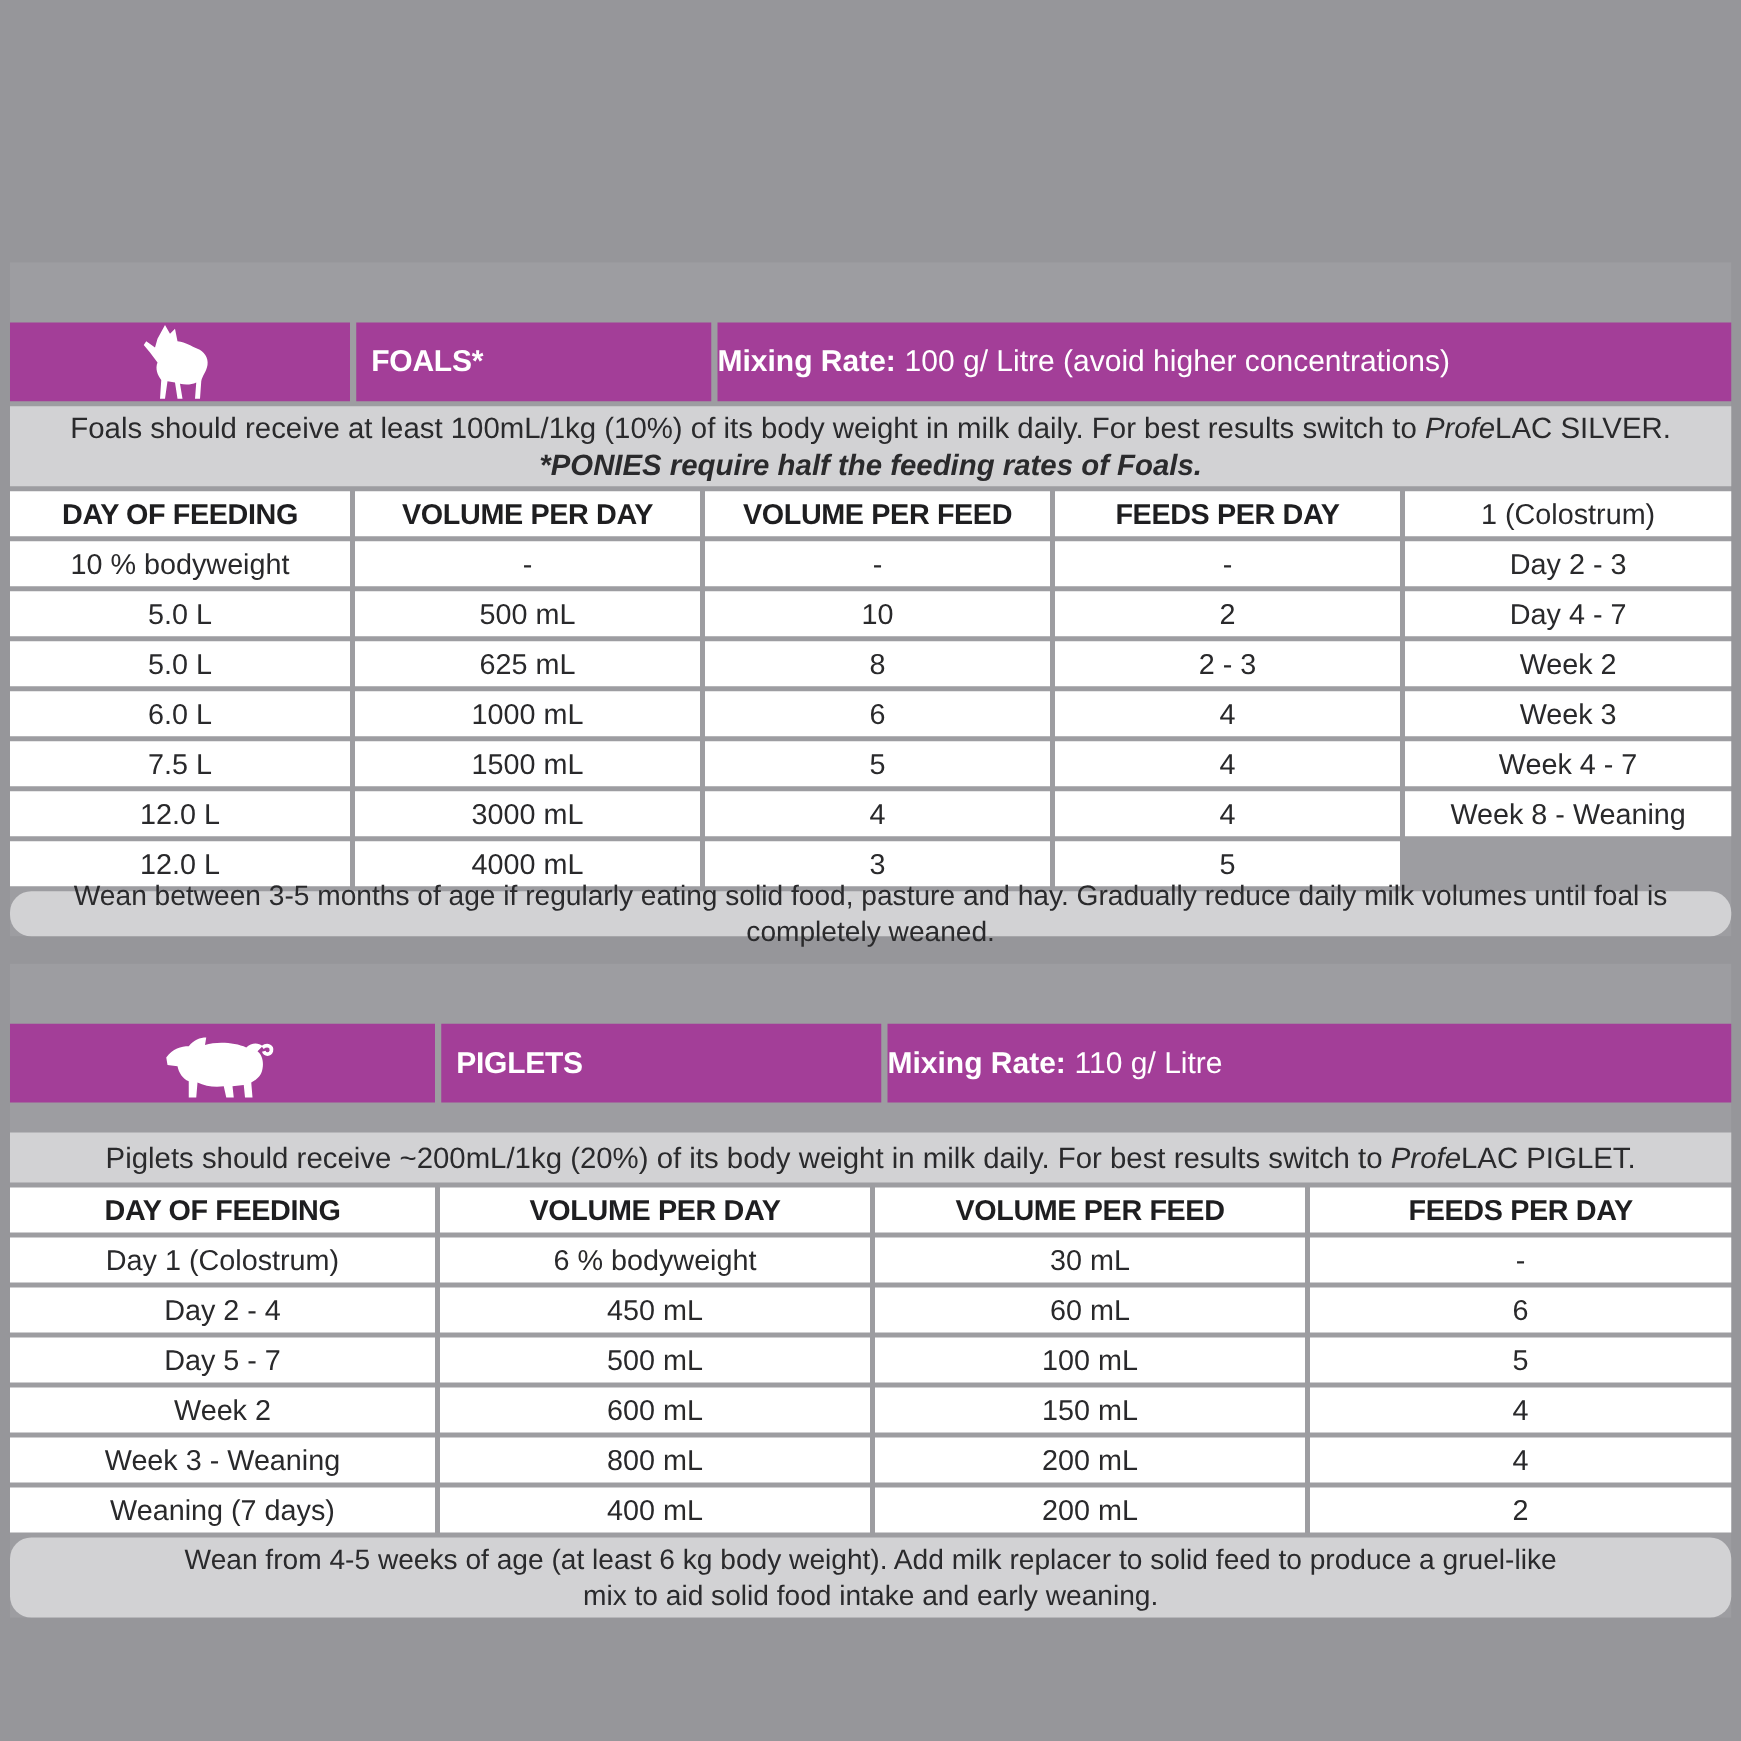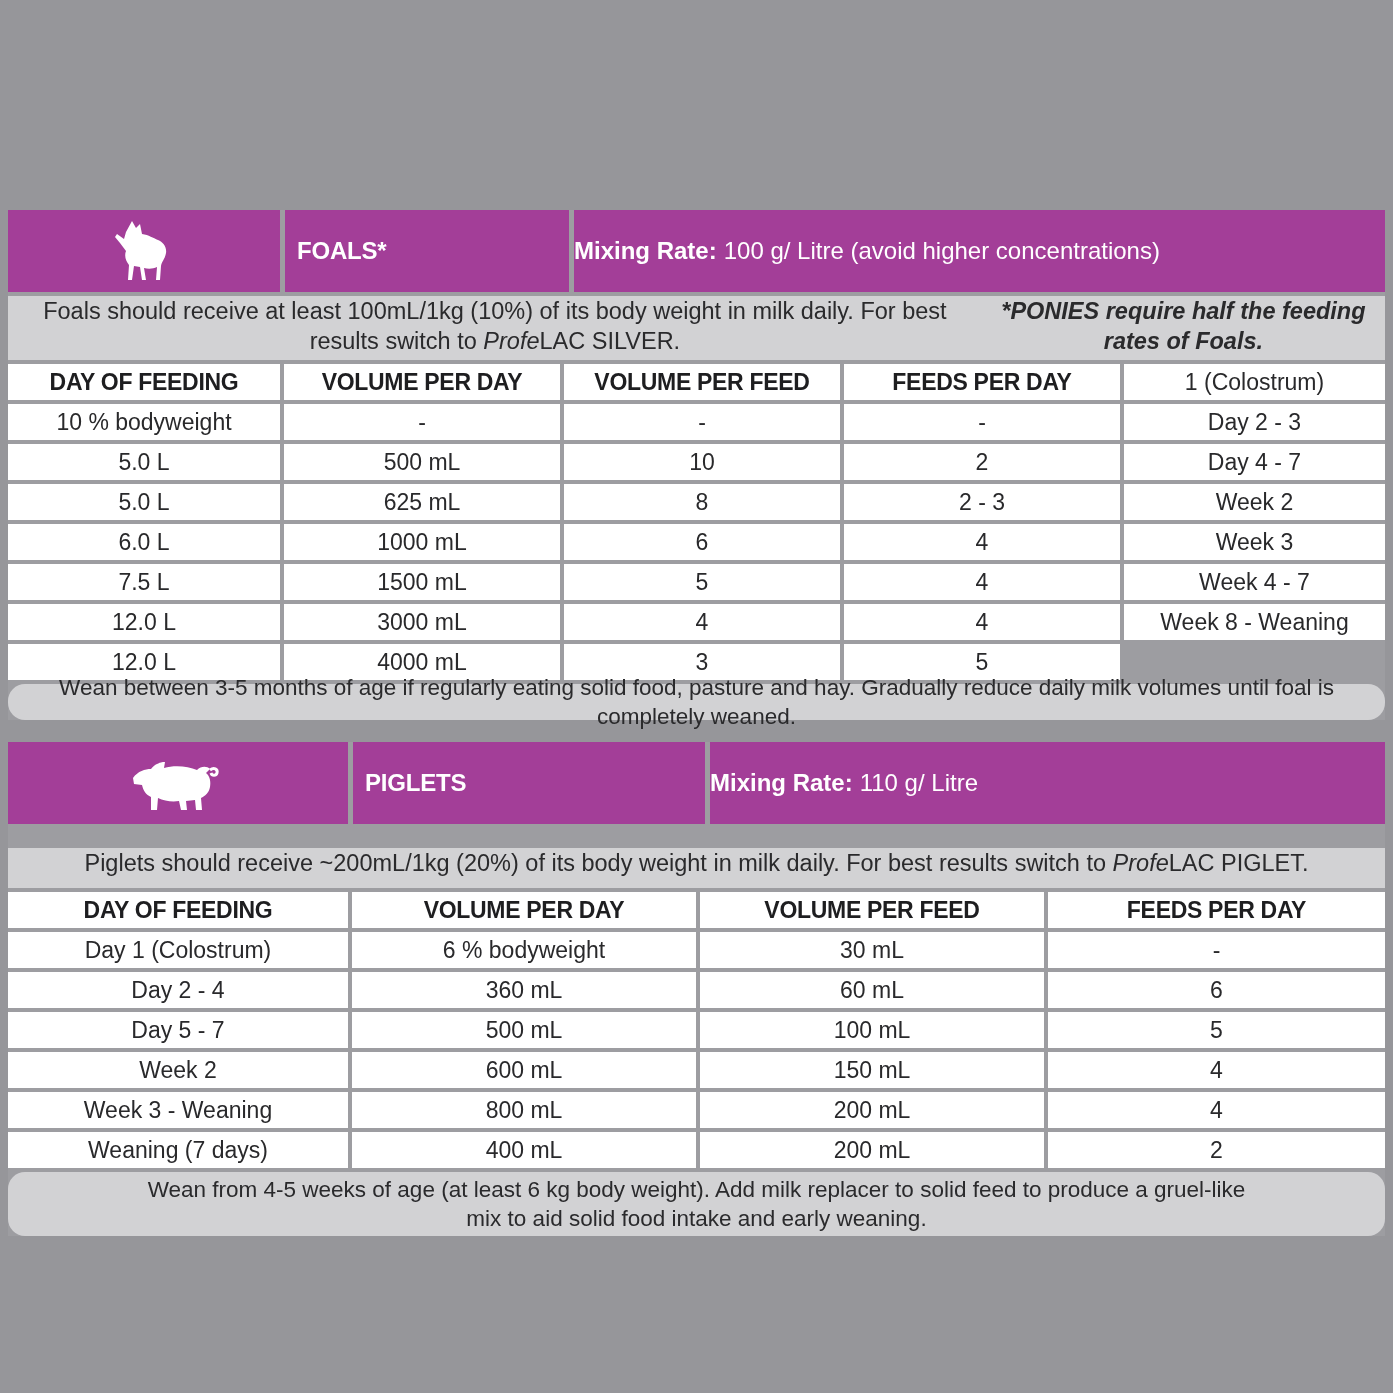--- a/index.html
+++ b/index.html
@@ -14,39 +14,39 @@
   .content{padding:0 8px;box-sizing:border-box;width:1393px;}
   .spacer-top{height:210px;}
   .section-gap{height:22px;}
 
   section.block{
     display:flex;flex-direction:column;gap:4px;
     background:#9D9DA1;
   }
 
   
-  .header-bar{display:flex;gap:5px;height:82px;}
+  .header-bar{display:flex;gap:5px;height:63px;margin-top:48px;}
   .hcell{
     background:#A33E98;
     display:flex;align-items:center;
     color:#FFFFFF;font-size:24px;
   }
   .hcell.icon-cell{justify-content:center;}
   .foal .icon-cell{width:272px;}
   .foal .title-cell{width:272px;}
   .pig .icon-cell{width:340px;}
   .pig .title-cell{width:340px;}
   .hcell.title-cell{font-weight:bold;padding-left:12px;letter-spacing:-0.2px;}
   .hcell.mix-cell{flex:1;}
   .mix-label{font-weight:bold;margin-right:7px;}
 
   
   .note{
     background:#D2D2D4;
-    display:flex;flex-direction:row;justify-content:center;
+    display:flex;flex-direction:column;justify-content:center;
     text-align:center;font-size:23.5px;line-height:30px;
     color:#2A2A2C;
   }
   .note-foal{height:64px;}
   .note-pig{height:40px;margin-top:20px;}
   .note .bold-italic{font-weight:bold;font-style:italic;}
   .brand-italic{font-style:italic;}
 
   
   .tbl{display:grid;gap:4px;}
@@ -179,21 +179,21 @@
       <div class="cell hdr">VOLUME PER DAY</div>
       <div class="cell hdr">VOLUME PER FEED</div>
       <div class="cell hdr">FEEDS PER DAY</div>
 
       <div class="cell">Day 1 (Colostrum)</div>
       <div class="cell">6 % bodyweight</div>
       <div class="cell">30 mL</div>
       <div class="cell">-</div>
 
       <div class="cell">Day 2 - 4</div>
-      <div class="cell">360 mL</div>
+      <div class="cell">450 mL</div>
       <div class="cell">60 mL</div>
       <div class="cell">6</div>
 
       <div class="cell">Day 5 - 7</div>
       <div class="cell">500 mL</div>
       <div class="cell">100 mL</div>
       <div class="cell">5</div>
 
       <div class="cell">Week 2</div>
       <div class="cell">600 mL</div>

